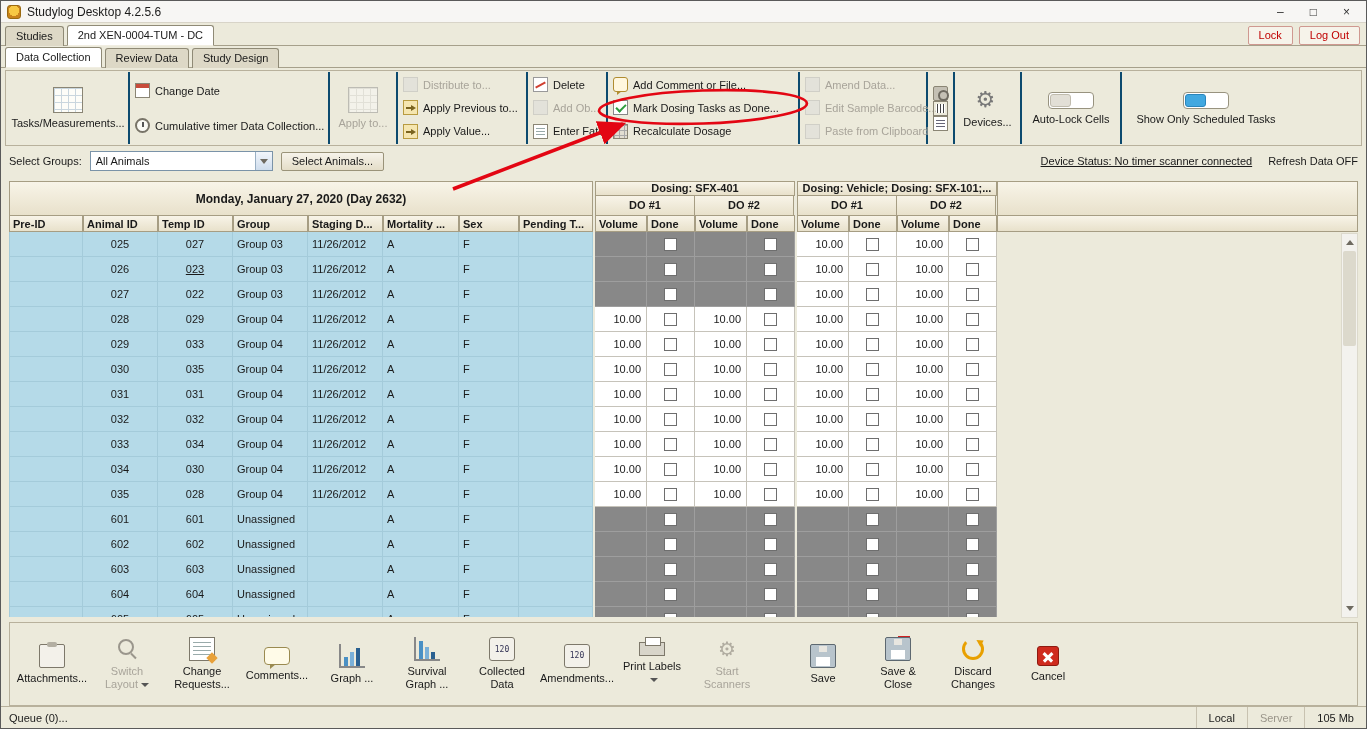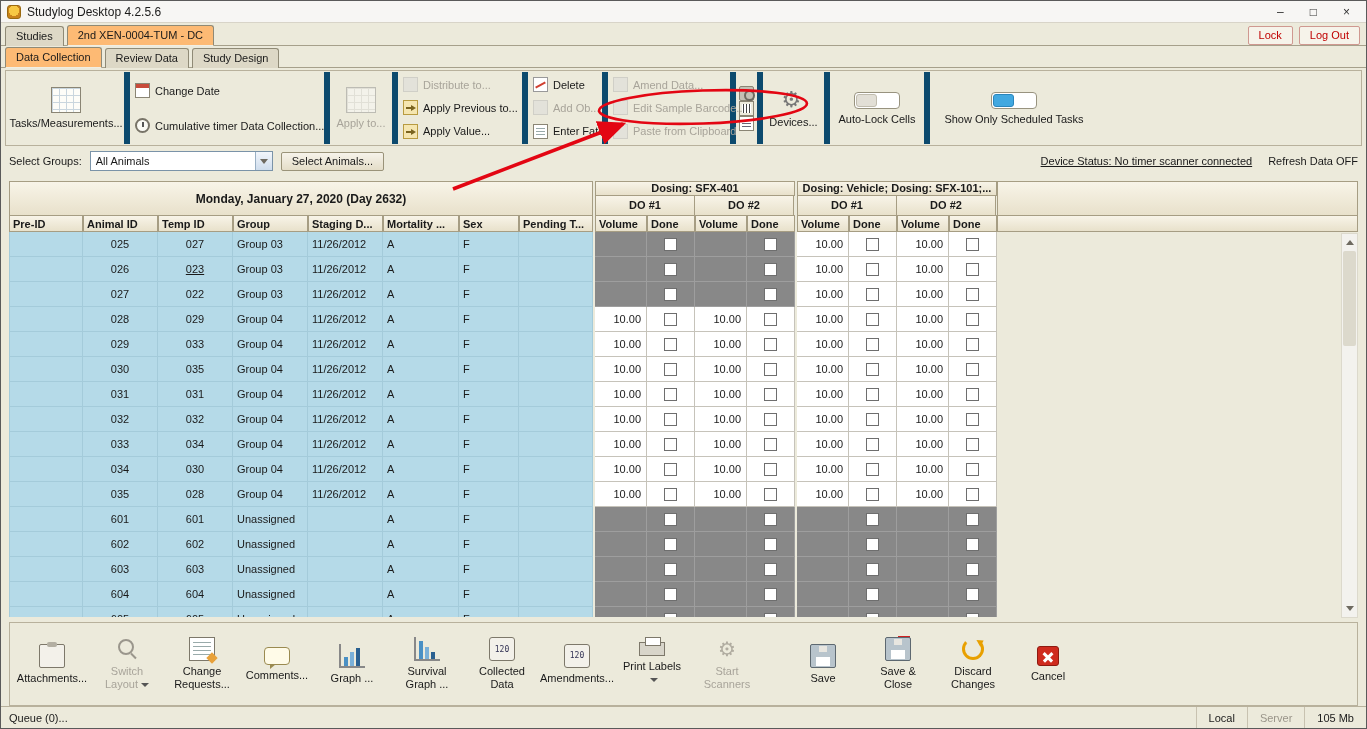--- a/index.html
+++ b/index.html
@@ -18,29 +18,29 @@
   .titlebar { height:22px; background:#f7f6f4; border-bottom:1px solid #d8d4c8; display:flex; align-items:center; padding:0 6px; flex:none;}
   .app-icon { width:14px; height:14px; margin-right:6px; border-radius:3px;
     background:radial-gradient(circle at 50% 38%, #f7c843 0 55%, #c9821b 56% 100%); border:1px solid #9a6a10;}
   .title-text { font-size:12px; }
   .win-controls { margin-left:auto; display:flex; gap:26px; padding-right:10px; font-size:12px; color:#333; }
   .win-controls span { cursor:default; }
 
   
   .tabbar { height:23px; display:flex; align-items:flex-end; padding:3px 4px 0; flex:none; position:relative; border-bottom:1px solid #a6a08b; background:#eceadb;}
   .tab { border:1px solid #8f English8a76; border:1px solid #8f8a76; border-bottom:none; border-radius:3px 3px 0 0; background:#ddd8c6; padding:3px 10px 4px; margin-right:3px; margin-bottom:-1px; }
-  .tab.active { background:#fdba74; border-bottom:1px solid #f1eee2; }
+  .tab.active { background:#ffffff; border-bottom:1px solid #f1eee2; }
   .session-btns { position:absolute; right:6px; top:3px; display:flex; gap:6px; }
   .rbtn { border:1px solid #cf9890; background:#f6f3ea; color:#c00000; padding:2px 10px 3px; border-radius:2px; }
 
   .subtabbar { height:22px; }
 
   
   .toolbar { margin:2px 4px; height:76px; border:1px solid #b8b19c; background:#eceadb; display:flex; align-items:stretch; padding:1px 2px; flex:none; }
-  .tgroup { display:flex; flex-direction:column; justify-content:space-around; padding:1px 5px; border-right:6px solid #0c4a6e; flex:none; }
+  .tgroup { display:flex; flex-direction:column; justify-content:space-around; padding:1px 5px; border-right:2px solid #0c4a6e; flex:none; }
   .tgroup.center { justify-content:center; align-items:center; }
   .titem { display:flex; align-items:center; gap:5px; height:22px; white-space:nowrap; }
   .bigbtn { display:flex; flex-direction:column; align-items:center; gap:4px; }
   .disabled, .disabled * { color:#a8a49a !important; }
   .disabled .ti, .disabled .bigicon { opacity:.45; filter:grayscale(1); }
 
   .ti { width:15px; height:15px; flex:none; position:relative; display:inline-block; }
   .calendar-icon { background:#fff; border:1px solid #8a8574; }
   .calendar-icon::before { content:""; position:absolute; left:0; right:0; top:0; height:4px; background:#c84b3a; }
   .counter-icon { background:#fff; border:1px solid #8a8574;
@@ -237,20 +237,34 @@
     </div>
     <div class="titem disabled">
       <span class="ti gbox-icon"></span>
       <span>Add Ob...</span>
     </div>
     <div class="titem">
       <span class="ti fate-icon"></span>
       <span>Enter Fate...</span>
     </div>
   </div>
+  <div class="tgroup" style="width:192px">
+    <div class="titem">
+      <span class="ti comment-icon"></span>
+      <span>Add Comment or File...</span>
+    </div>
+    <div class="titem">
+      <span class="ti checkdone-icon"></span>
+      <span>Mark Dosing Tasks as Done...</span>
+    </div>
+    <div class="titem">
+      <span class="ti recalc-icon"></span>
+      <span>Recalculate Dosage</span>
+    </div>
+  </div>
   <div class="tgroup" style="width:128px">
     <div class="titem disabled">
       <span class="ti gbox-icon"></span>
       <span>Amend Data...</span>
     </div>
     <div class="titem disabled">
       <span class="ti gbox-icon"></span>
       <span>Edit Sample Barcode...</span>
     </div>
     <div class="titem disabled">

